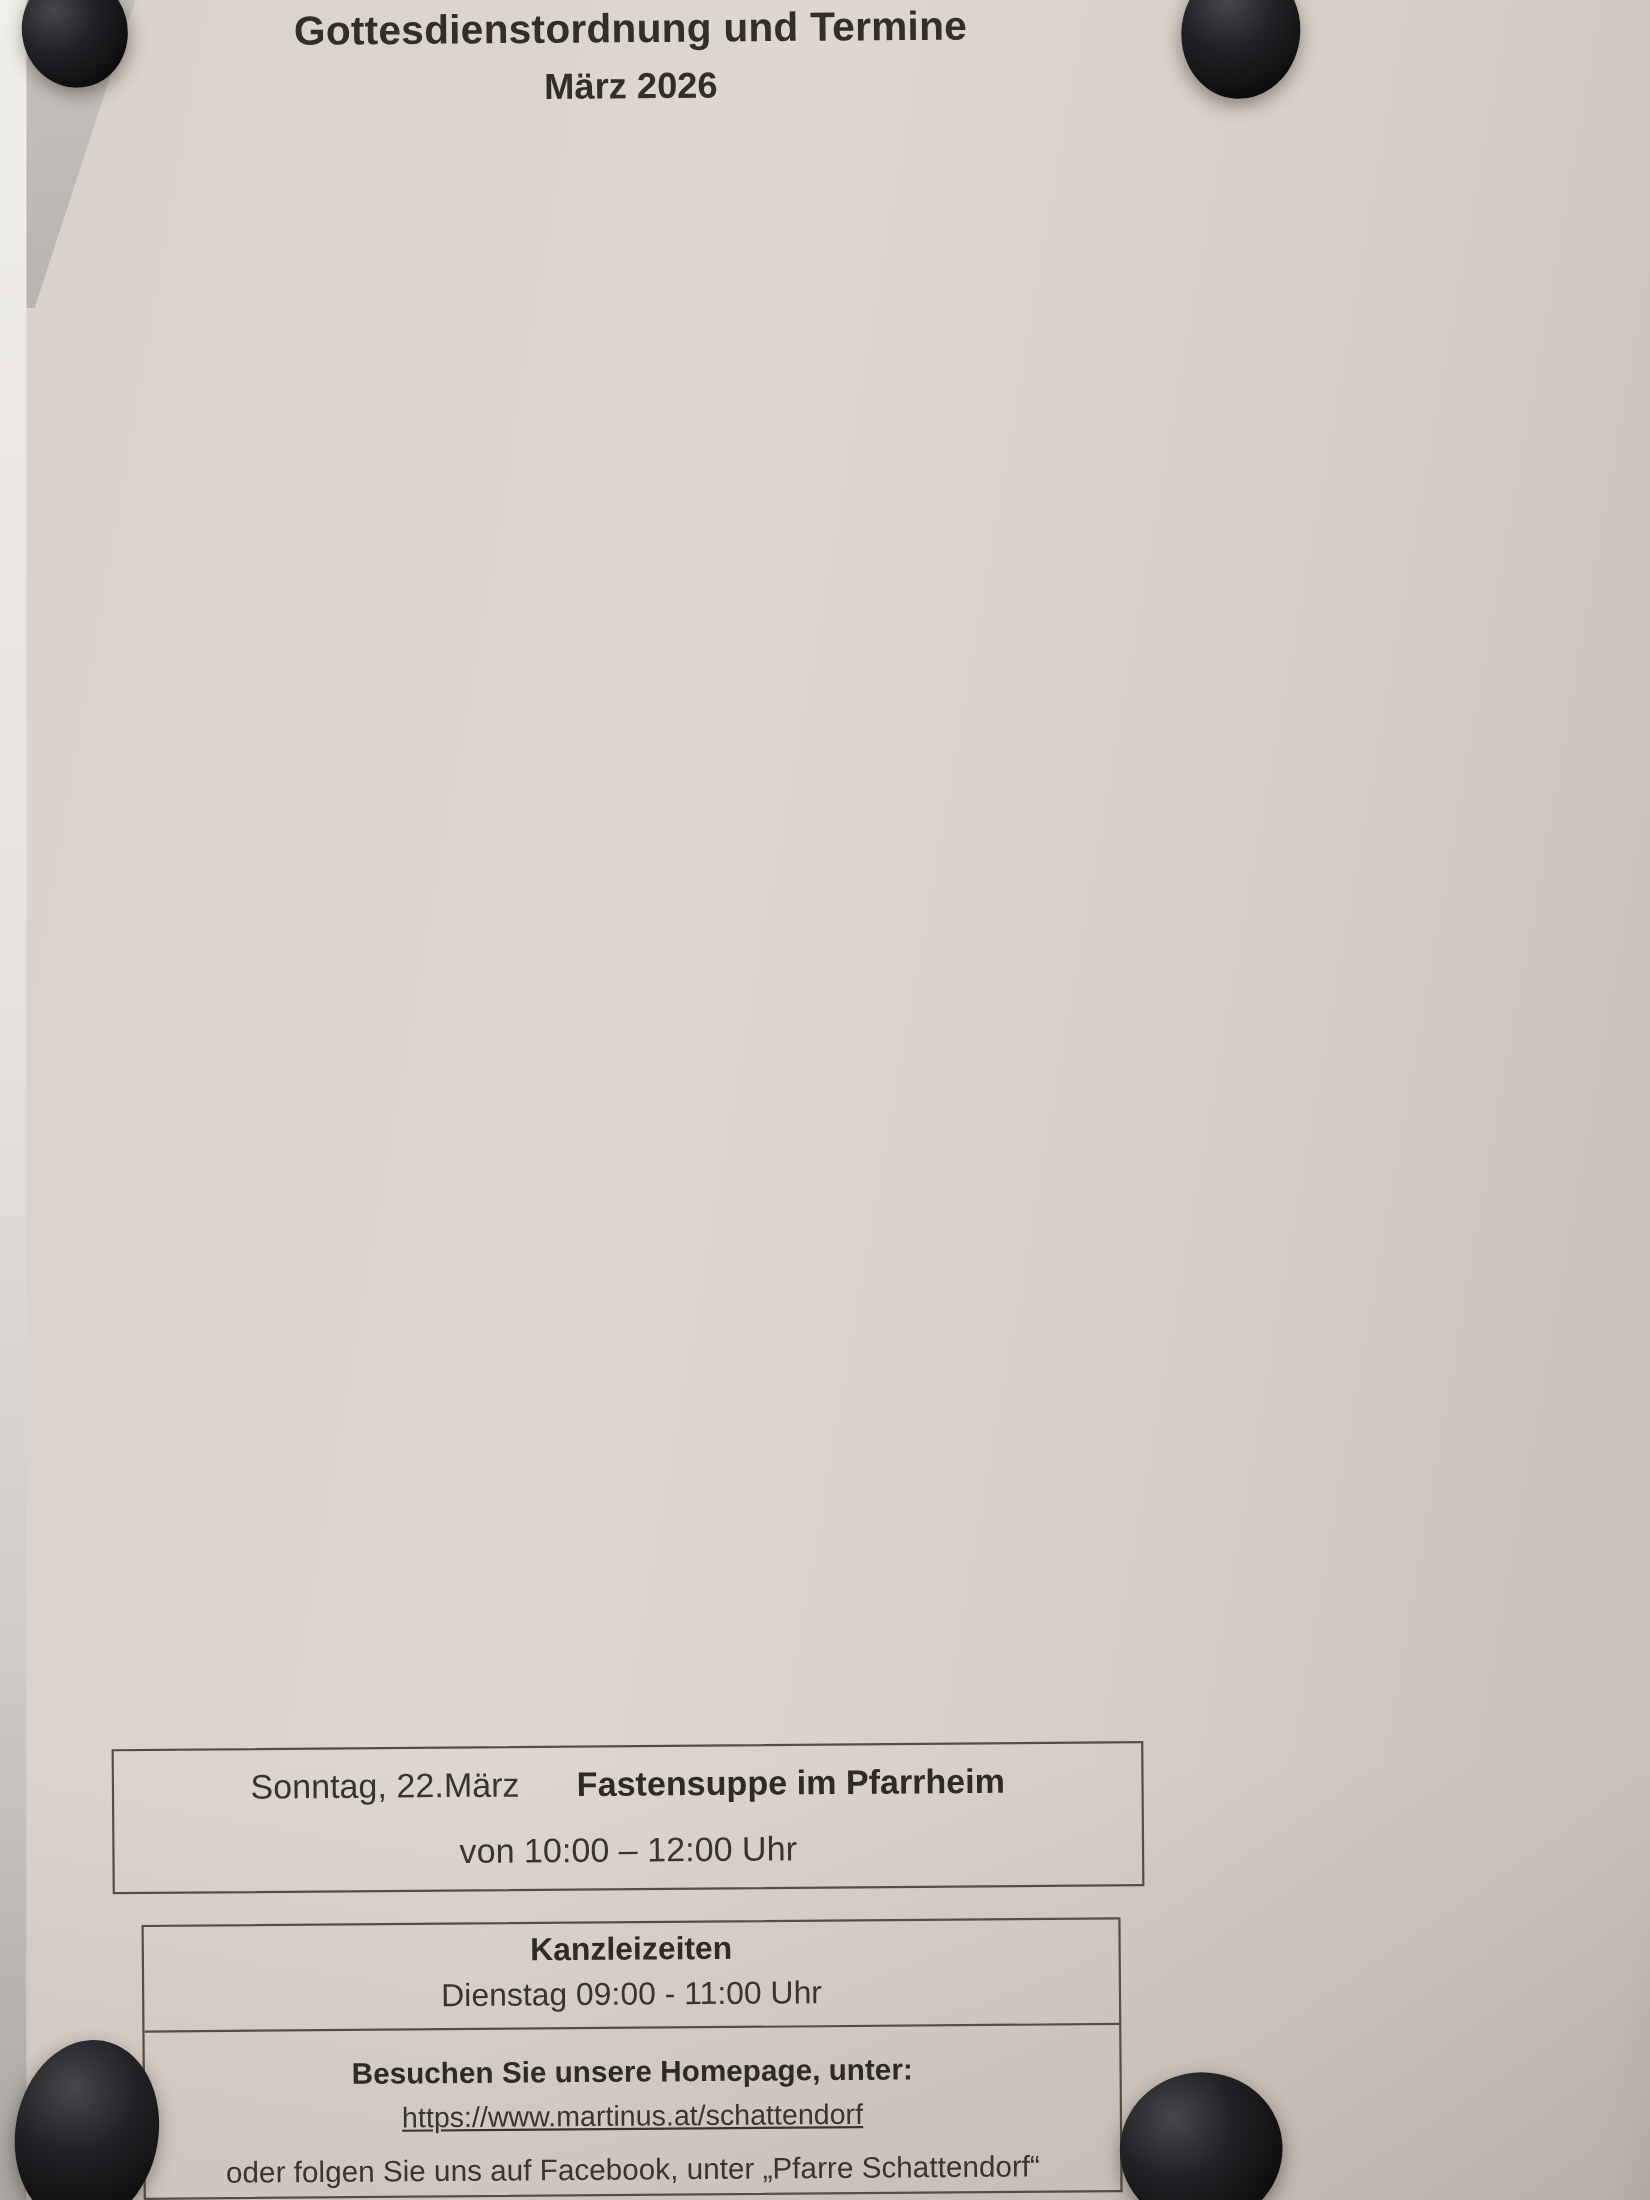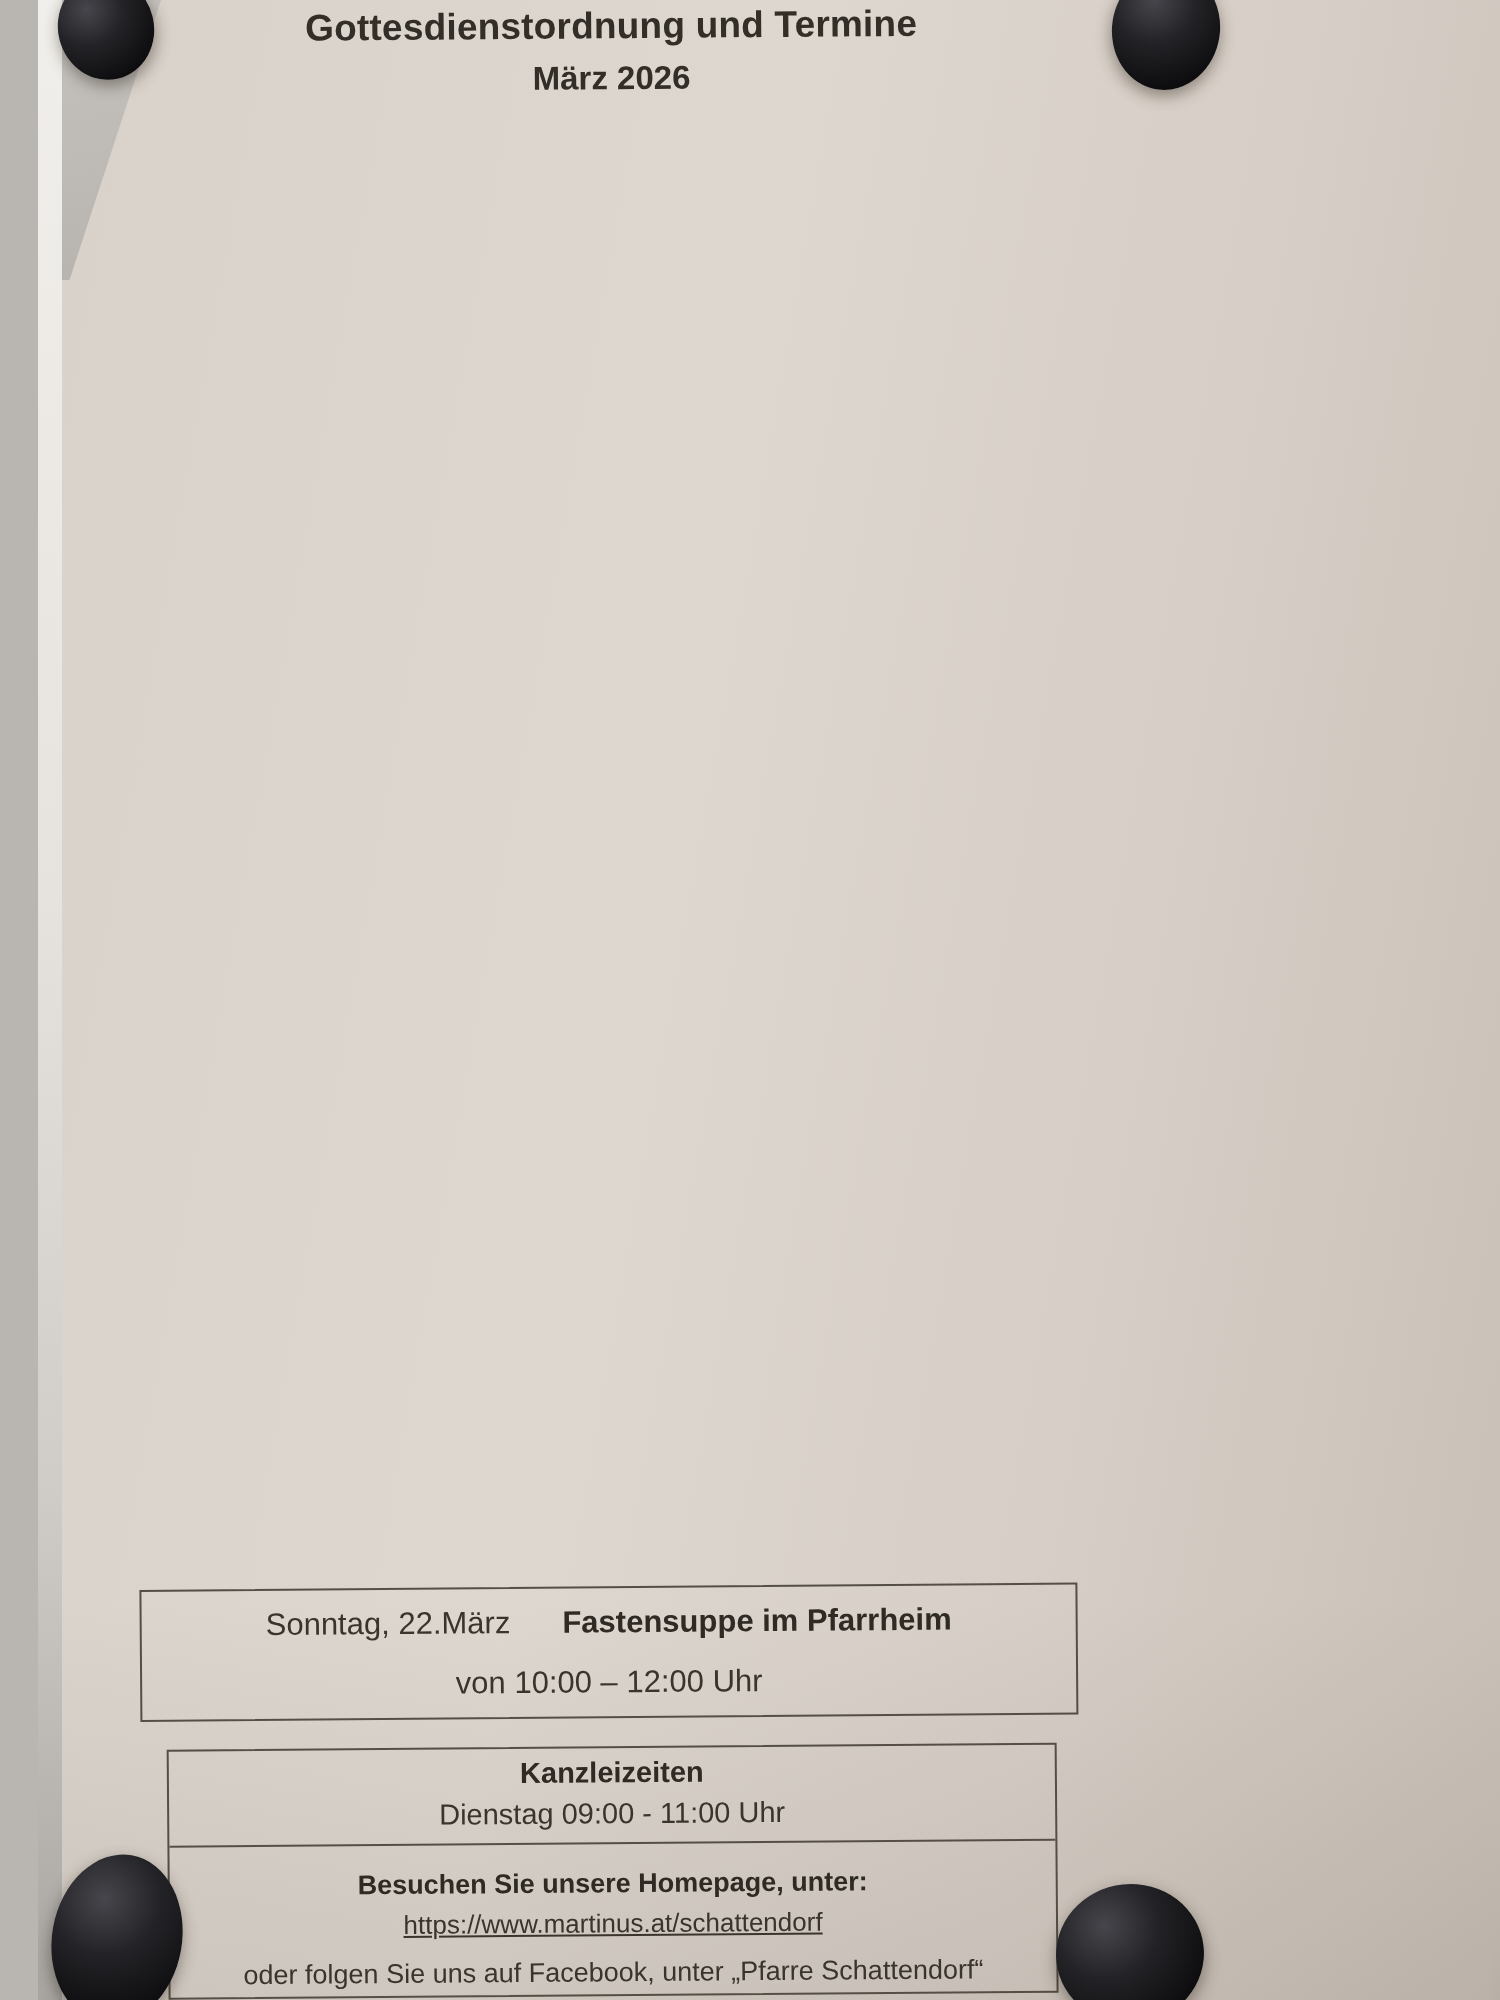--- a/index.html
+++ b/index.html
@@ -1,21 +1,21 @@
 <!DOCTYPE html>
 <html><head>
 <meta charset="utf-8">
 <style>
   html,body{margin:0;padding:0;}
   body{
     width:1500px;height:2000px;overflow:hidden;position:relative;
     font-family:"Liberation Sans",sans-serif;
     background:#b9b5b1;
   }
-  .photo{position:absolute;inset:0;overflow:hidden;margin-left:38px;}
+  .photo{position:absolute;inset:0;overflow:hidden;}
 
   
   .paper{
     position:absolute;left:22px;top:0;width:1478px;height:2000px;
     background:
       linear-gradient(180deg, rgba(0,0,0,0) 80%, rgba(70,60,50,0.10) 100%),
       linear-gradient(100deg,#d9d2ca 0%,#ded7cf 40%,#d6cec6 70%,#c8bfb6 97%,#bdb4ab 100%);
   }
   
   .wall-strip{

